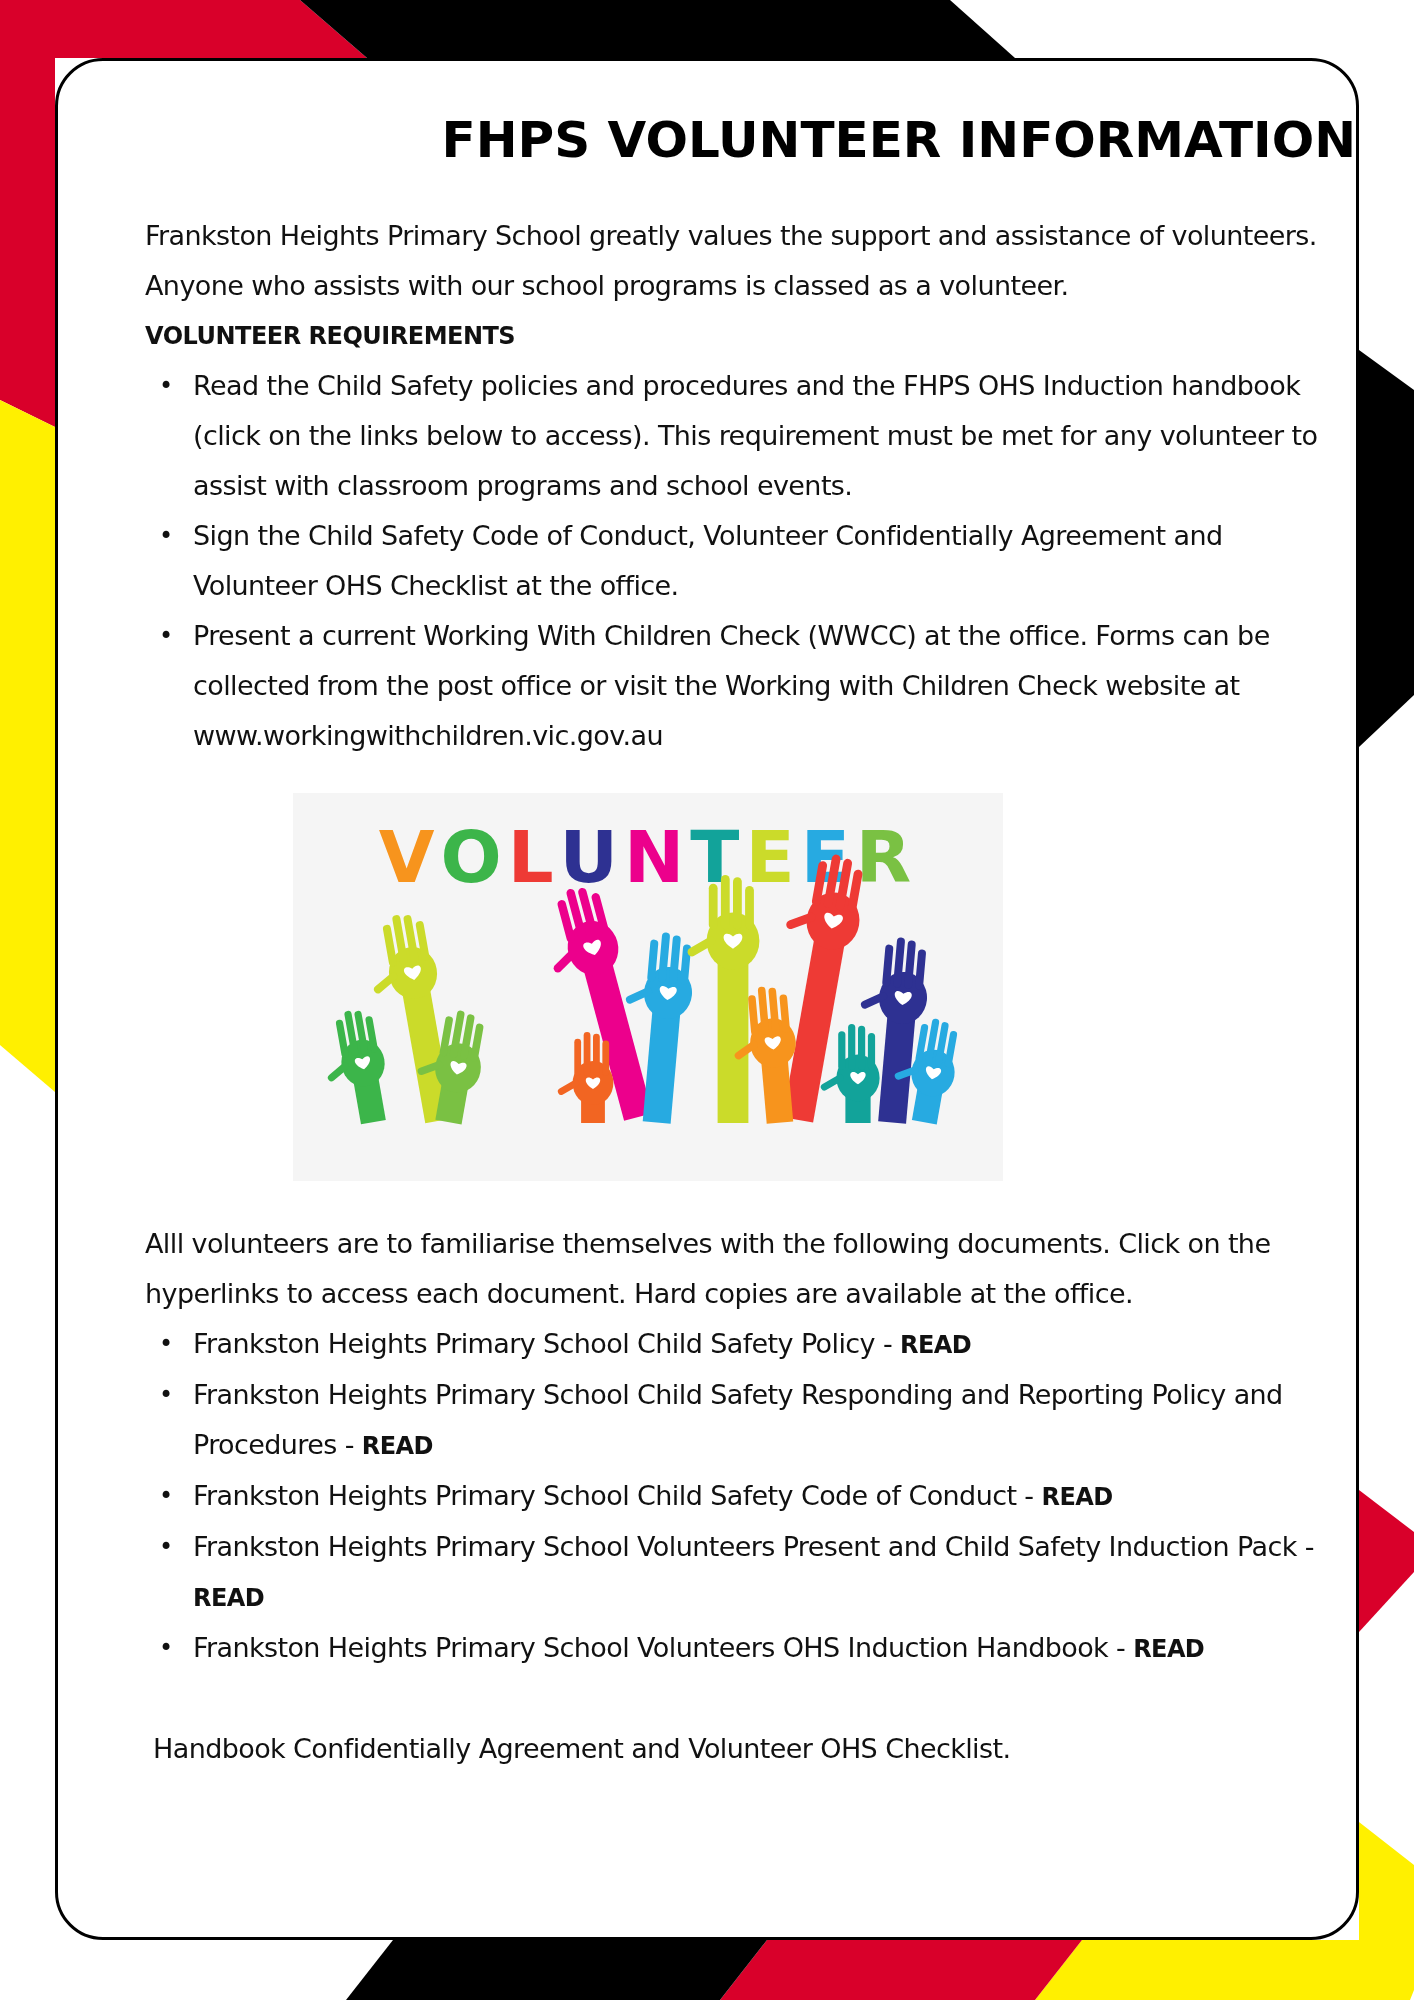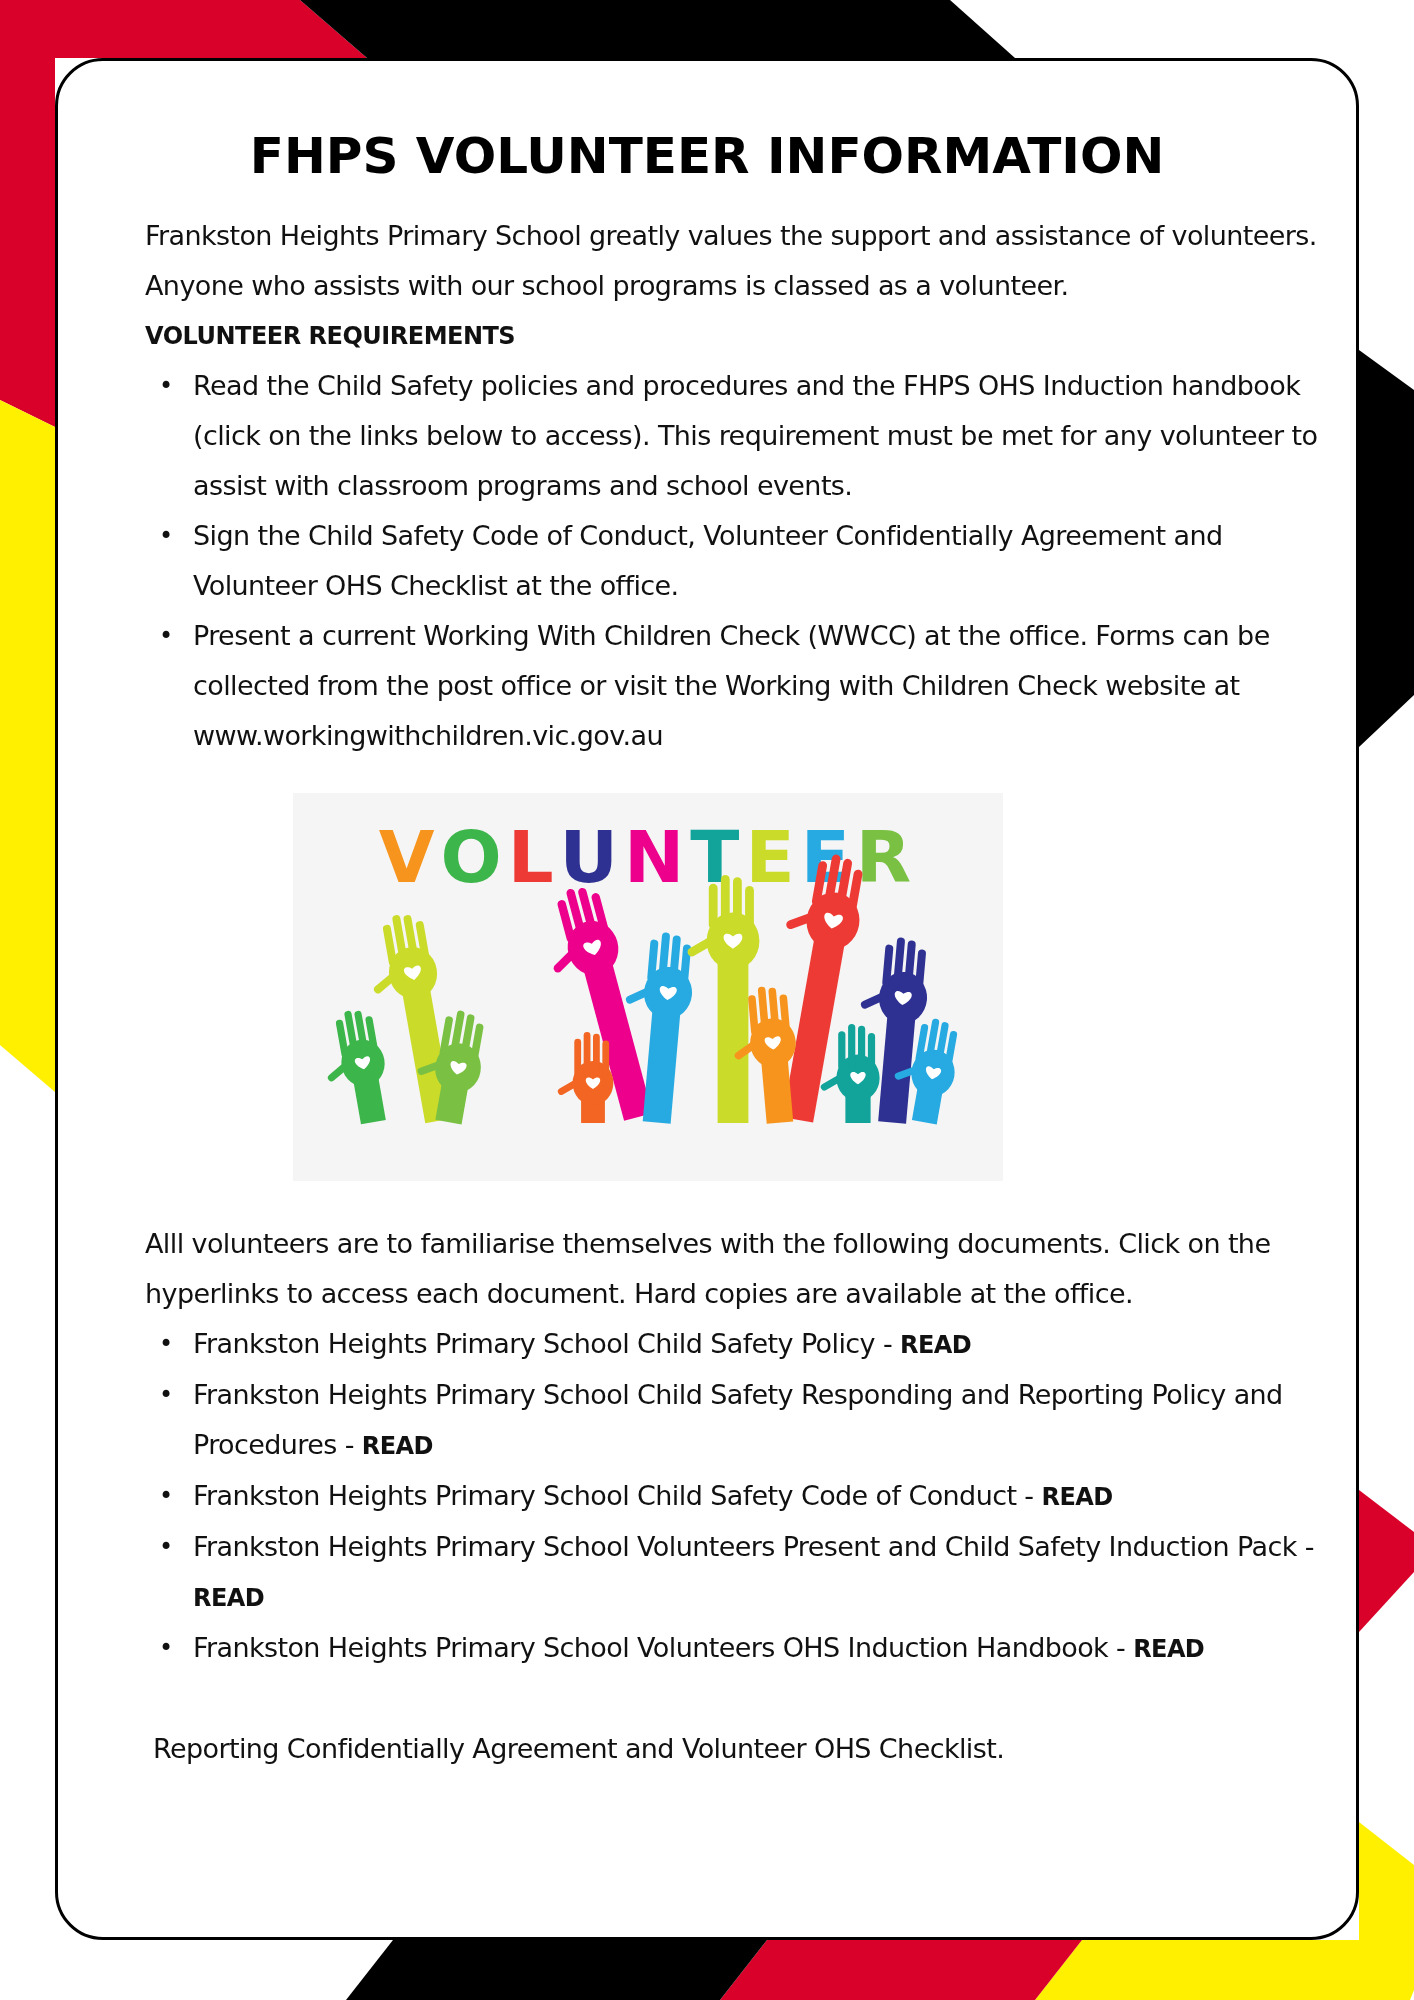--- a/index.html
+++ b/index.html
@@ -1,19 +1,19 @@
 <!DOCTYPE html>
 <html><head>
 <meta charset="utf-8">
 <style>
   html, body { margin:0; padding:0; }
   body { width:1414px; height:2000px; position:relative; overflow:hidden; background:#ffffff; font-family:"DejaVu Sans", sans-serif; color:#111; }
   #bg { position:absolute; left:0; top:0; width:1414px; height:2000px; }
   .card { position:absolute; left:55px; top:58px; width:1304px; height:1882px; box-sizing:border-box; background:#fff; border:3px solid #000; border-radius:48px; }
-  .title { position:absolute; left:0; right:0; top:50px; text-align:center; font-family:"DejaVu Sans", sans-serif; font-weight:bold; font-size:50px; letter-spacing:0px; color:#000; margin:16px; }
+  .title { position:absolute; left:0; right:0; top:50px; text-align:right; font-family:"DejaVu Sans", sans-serif; font-weight:bold; font-size:50px; letter-spacing:0px; color:#000; margin:0; }
   .content { position:absolute; left:87px; top:150px; width:1180px; font-size:27px; line-height:50px; font-family:"DejaVu Sans", sans-serif; font-weight:normal; letter-spacing:-0.6px; color:#111; }
   .content p { margin:0; }
   .heading { font-weight:bold; font-size:24px; letter-spacing:-0.5px; }
   ul { margin:0; padding:0; list-style:none; }
   li { position:relative; padding-left:48px; }
   li .bullet { position:absolute; left:14px; top:0; font-size:24px; }
   a, .link { color:#111; text-underline-offset:3px; cursor:pointer; }
   .read { font-weight:bold; font-size:24px; }
   .image-box { width:710px; height:388px; margin:32px 0 38px 148px; background:#f5f5f5; position:relative; }
   .vol-word { position:absolute; left:0; right:0; top:28px; text-align:center; font-family:"DejaVu Sans", sans-serif; font-weight:bold; font-size:72px; letter-spacing:6px; line-height:1; }
@@ -208,15 +208,15 @@
         <span class="bullet">•</span>
         <a class="link">Frankston Heights Primary School Volunteers Present and Child Safety Induction Pack</a><span> - </span><span class="read">READ</span>
       </li>
       <li>
         <span class="bullet">•</span>
         <a class="link">Frankston Heights Primary School Volunteers OHS Induction Handbook</a><span> - </span><span class="read">READ</span>
       </li>
     </ul>
 
     <div class="spacer"></div>
-    <p style="white-space:pre"> Reporting Confidentially Agreement and Volunteer OHS Checklist.</p>
+    <p style="white-space:pre"> Handbook Confidentially Agreement and Volunteer OHS Checklist.</p>
   </div>
 </div>
 
 </body></html>

